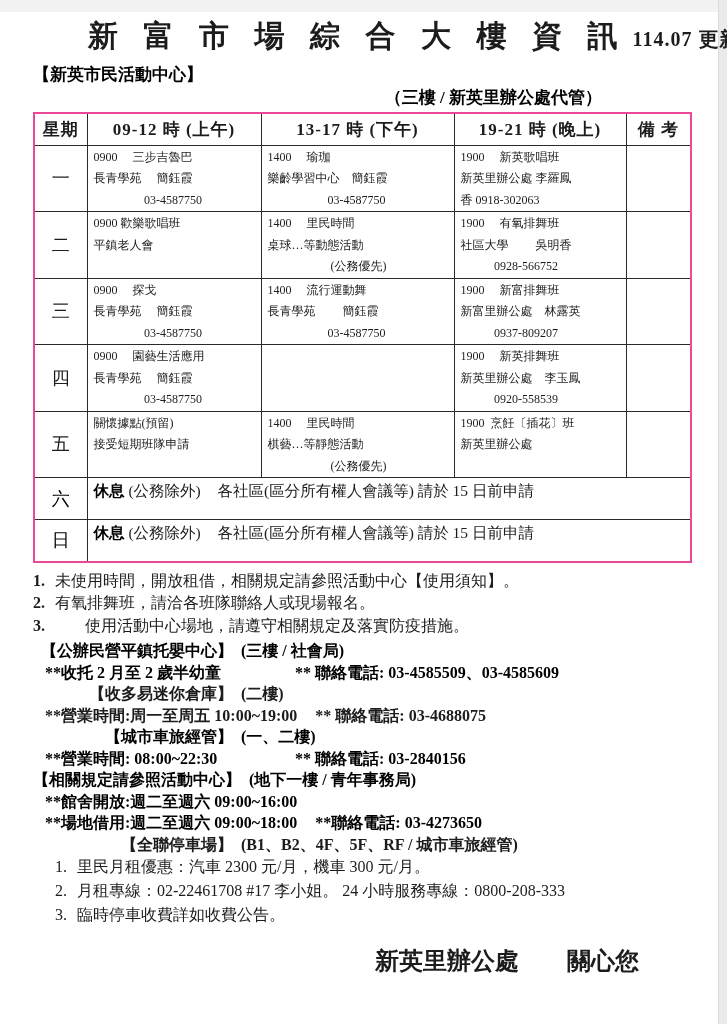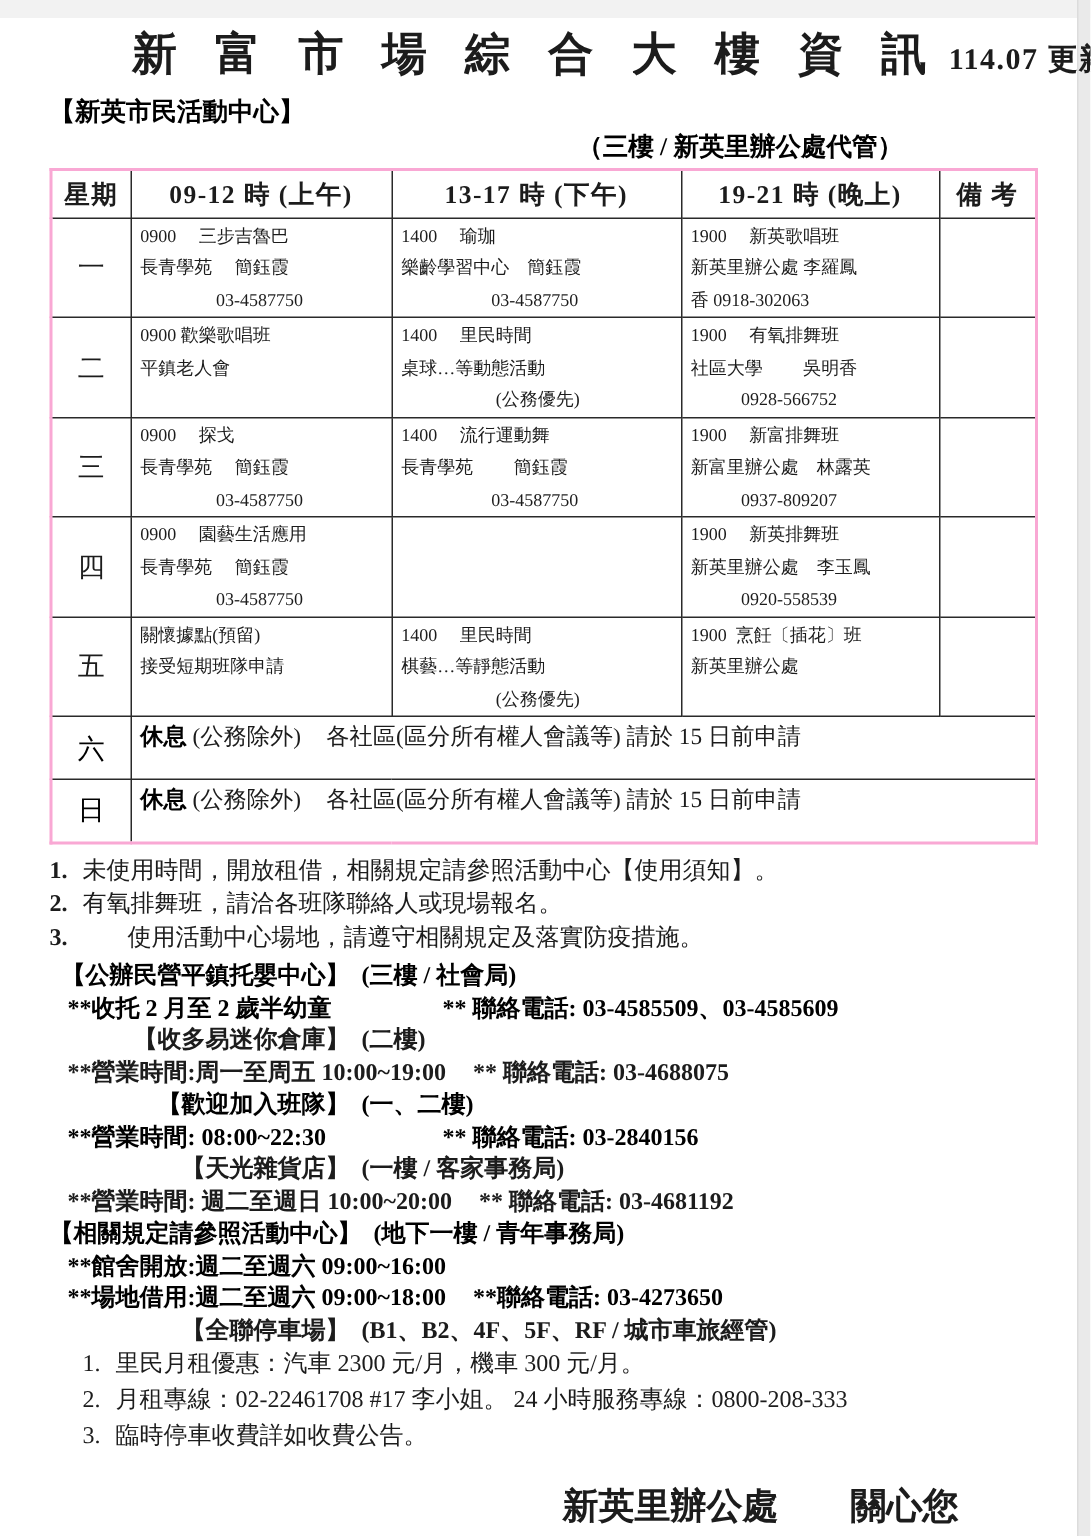--- a/index.html
+++ b/index.html
@@ -20,21 +20,21 @@
   
   .title-row { text-align:center; padding-left:55px; white-space:nowrap; margin-bottom:6px; }
   .title-main { font-size:30px; font-weight:bold; letter-spacing:9px; }
   .title-suffix { font-size:20px; font-weight:bold; letter-spacing:1px; margin-left:2px; }
 
   
   .center-heading { display:flex; align-items:baseline; font-weight:bold; font-size:17px; margin-bottom:3px; }
   .center-loc { margin-left:auto; margin-right:88px; }
 
   
-  table.schedule { border-collapse:collapse; table-layout:fixed; width:657px; border:2px solid #f9a8d4; }
+  table.schedule { border-collapse:collapse; table-layout:fixed; width:657px; border:2px solid #ec4899; }
   table.schedule td, table.schedule th { border:1px solid #2a2a2a; overflow:hidden; }
   th.hdr { font-size:17px; font-weight:bold; height:32px; text-align:center; letter-spacing:1px; }
   td.day { text-align:center; vertical-align:middle; font-size:18px; font-weight:normal; }
   td.cell { vertical-align:top; padding:1px 4px 0 6px; font-size:12px; line-height:21.5px; height:66px; }
   td.cell .line { white-space:pre; }
   .align-right { text-align:center; padding-right:4px; }
   td:nth-child(4).cell .align-right { padding-right:30px; }
   .align-center { text-align:center; }
   tr.closed td.merged { height:42px; vertical-align:top; padding:3px 4px 0 6px; font-size:15.5px; }
   .rest-wrap { display:inline-block; width:124px; white-space:pre; }
@@ -227,36 +227,26 @@
           <span class="sec-title">【收多易迷你倉庫】</span>
           <span class="sec-loc">(二樓)</span>
         </div>
         <div class="sec-line">
           <span class="sec-left">**營業時間:周一至周五 10:00~19:00</span>
           <span class="sec-right">** 聯絡電話: 03-4688075</span>
         </div>
       </div>
       <div class="section red">
         <div class="sec-head">
-          <span class="sec-title">【歡迎加入班隊】</span>
+          <span class="sec-title">【城市車旅經管】</span>
           <span class="sec-loc">(一、二樓)</span>
         </div>
         <div class="sec-line">
           <span class="sec-left">**營業時間: 08:00~22:30</span>
           <span class="sec-right">** 聯絡電話: 03-2840156</span>
-        </div>
-      </div>
-      <div class="section">
-        <div class="sec-head">
-          <span class="sec-title">【天光雜貨店】</span>
-          <span class="sec-loc">(一樓 / 客家事務局)</span>
-        </div>
-        <div class="sec-line">
-          <span class="sec-left">**營業時間: 週二至週日 10:00~20:00</span>
-          <span class="sec-right">** 聯絡電話: 03-4681192</span>
         </div>
       </div>
       <div class="section red">
         <div class="sec-head">
           <span class="sec-title">【相關規定請參照活動中心】</span>
           <span class="sec-loc">(地下一樓 / 青年事務局)</span>
         </div>
         <div class="sec-line">
           <span class="sec-left">**館舍開放:週二至週六 09:00~16:00</span>
         </div>

